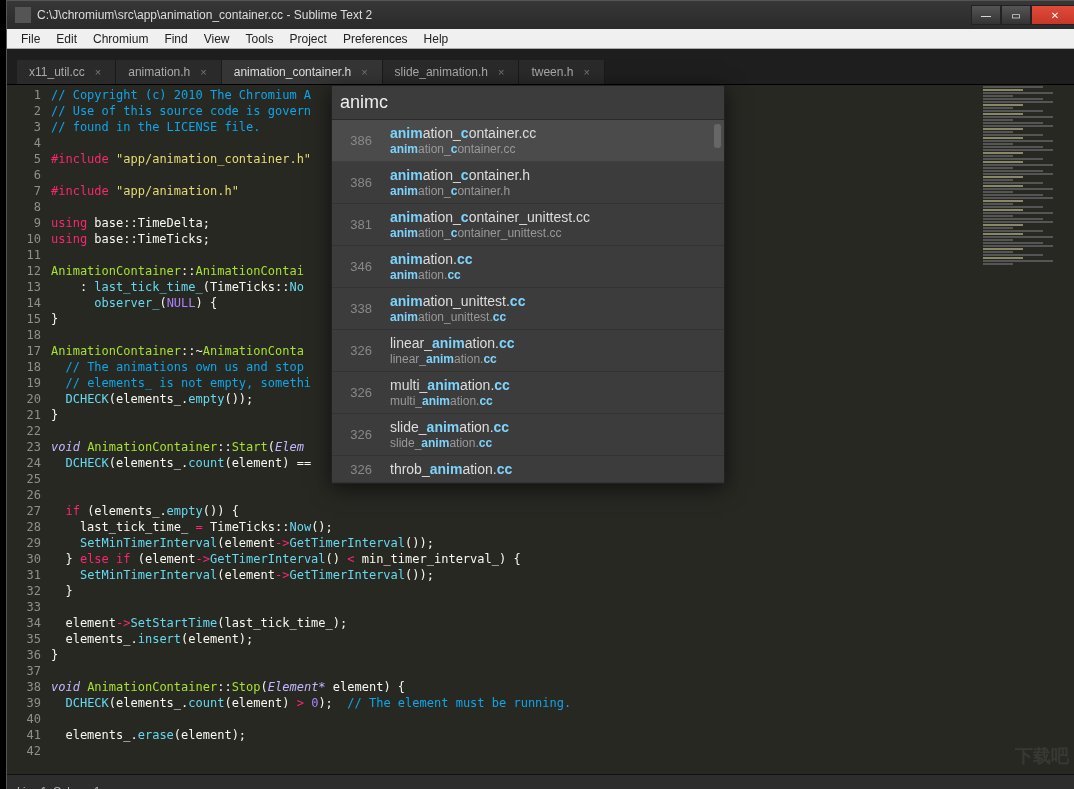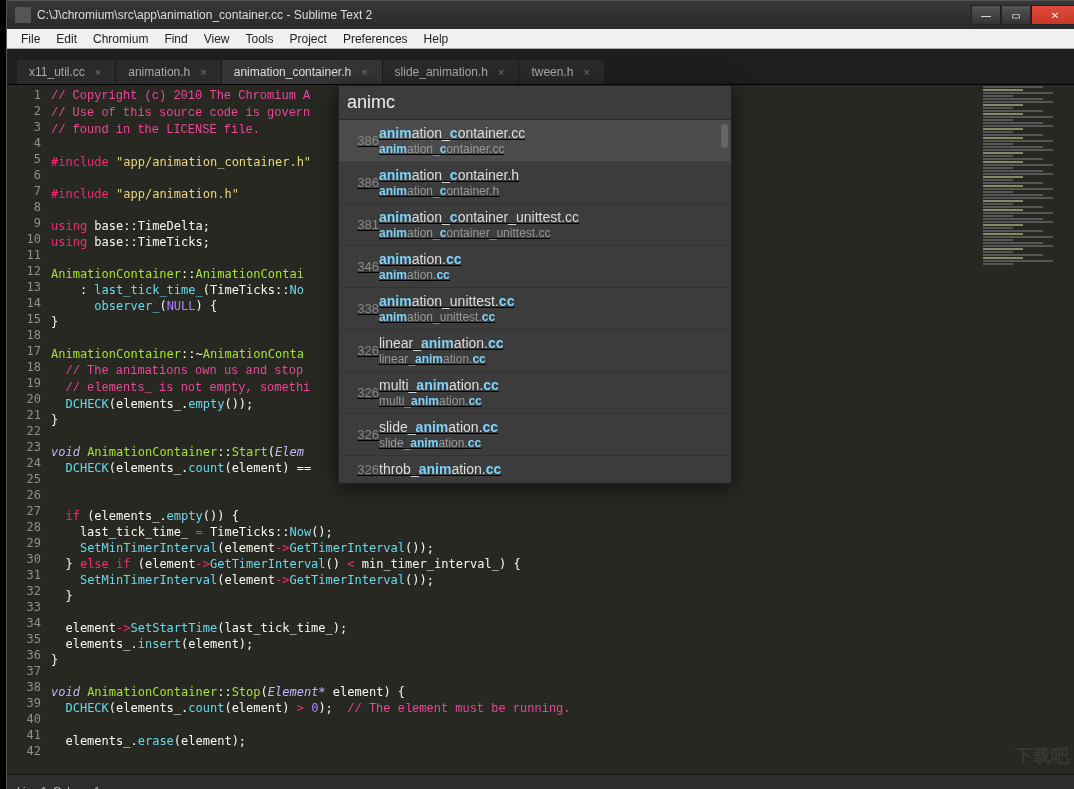--- a/index.html
+++ b/index.html
@@ -114,37 +114,36 @@
 .code {
   flex: 1;
   padding-top: 2px;
   font-family: Consolas, monospace;
   font-size: 12px;
   line-height: 16px;
   white-space: pre;
   color: #f8f8f2;
   position: relative;
 }
-.c-comment { color: #ec4899; font-family: Liberation Mono, monospace; }
+.c-comment { color: #0ea5e9; }
 .c-keyword { color: #f92672; }
 .c-string { color: #e6db74; }
 .c-type { color: #c4b5fd; font-style: italic; }
 .c-func { color: #66d9ef; }
 .c-num { color: #ae81ff; }
 .c-name { color: #a6e22e; }
 .goto-popup {
   position: absolute;
-  left: 331px;
+  left: 324px;
   top: 84px;
   width: 394px;
   background: #3c3c3c;
   border: 1px solid #222;
   box-shadow: 0 4px 20px rgba(0,0,0,0.6);
   z-index: 100;
-  text-decoration: underline;
 }
 .goto-input-row {
   padding: 6px 8px;
   border-bottom: 1px solid #2a2a2a;
 }
 .goto-input {
   width: 100%;
   background: transparent;
   border: none;
   outline: none;
@@ -154,21 +153,21 @@
 }
 .goto-results {
   max-height: 380px;
   overflow: hidden;
   position: relative;
 }
 .goto-item {
   padding: 5px 10px;
   display: flex;
   align-items: center;
-  gap: 0;
+  gap: 18px;
   border-bottom: 1px solid rgba(0,0,0,0.15);
 }
 .goto-item.selected { background: #4b4b4b; }
 .goto-score {
   color: #888;
   font-size: 13px;
   width: 30px;
   text-align: right;
 }
 .goto-text { flex: 1; }

